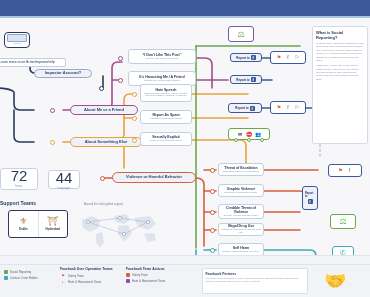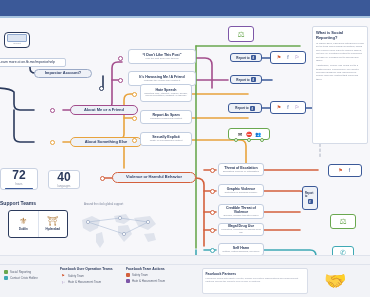--- a/index.html
+++ b/index.html
@@ -75,21 +75,21 @@
   
   .jn{position:absolute;width:5px;height:5px;border-radius:50%;
       background:#fff;box-sizing:border-box;border:1.1px solid #4a5d86;}
 
   
   .stat{
     position:absolute;box-sizing:border-box;background:#fff;
     border:0.8px solid #c9d2e2;border-radius:3px;
     display:flex;flex-direction:column;align-items:center;justify-content:center;
   }
-  .stat .num{font-size:12px;font-weight:bold;color:#2b3a5c;line-height:1;}
+  .stat .num{font-size:15px;font-weight:normal;color:#2b3a5c;line-height:1;}
   .stat .lab{font-size:2.8px;color:#8b93a6;margin-top:1px;}
   .stat .bar{width:80%;height:1.6px;background:#3b5998;margin-top:1.5px;border-radius:1px;}
 
   .sect-title{position:absolute;font-size:5px;font-weight:bold;color:#2b3a5c;}
 
   
   .supportcard{
     position:absolute;box-sizing:border-box;background:#fff;
     border:1px solid #2b3a5c;border-radius:3px;display:flex;
   }
@@ -343,21 +343,21 @@
     <div class="teamcard" style="left:332px;top:228px;width:22px;height:14px;border-color:#3fa9b5;">
       <span style="font-size:7px;color:#3fa9b5;">✆</span>
     </div>
 
     <div class="stat" style="left:0px;top:150px;width:38px;height:22px;">
       <div class="num">72</div>
       <div class="lab">hours</div>
       <div class="bar"></div>
     </div>
     <div class="stat" style="left:48px;top:152px;width:32px;height:19px;">
-      <div class="num">40</div>
+      <div class="num">44</div>
       <div class="lab">languages</div>
     </div>
 
     <div class="sect-title" style="left:0px;top:182px;">Support Teams</div>
 
     <div class="supportcard" style="left:8px;top:192px;width:60px;height:28px;">
       <div class="city">
         <div class="cico">⚜</div>
         <div class="cname">Dublin</div>
       </div>

